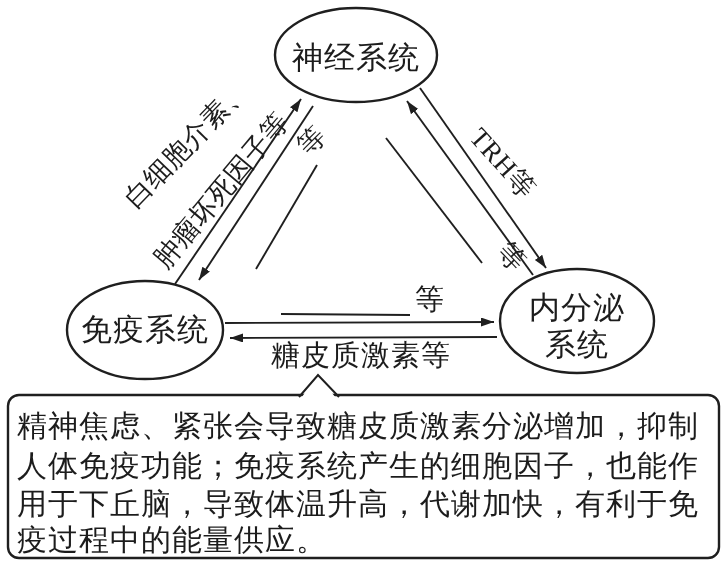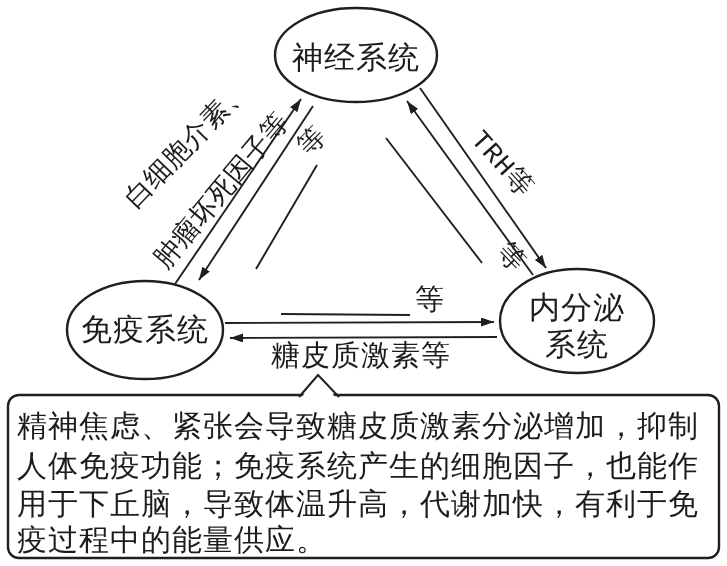--- a/index.html
+++ b/index.html
@@ -1,19 +1,19 @@
 <!DOCTYPE html>
 <html><head>
 <meta charset="utf-8">
 <style>
   html,body{margin:0;padding:0;background:#e8e8e8;}
   .stage{
     width:727px;height:566px;position:relative;margin:0 auto;
     background:#ffffff;overflow:hidden;
-    font-family:Liberation Mono, monospace;
+    font-family:Liberation Serif, serif;
   }
   svg{display:block;}
   text{fill:#1c1c1c;}
   .node-label{font-size:31px;letter-spacing:1px;font-weight:500;}
   .edge-label{font-size:27px;letter-spacing:0.5px;}
   .edge-label-h{font-size:29px;letter-spacing:1px;}
   .note-line{font-size:30px;letter-spacing:1px;}
 </style>
 </head>
 <body>

